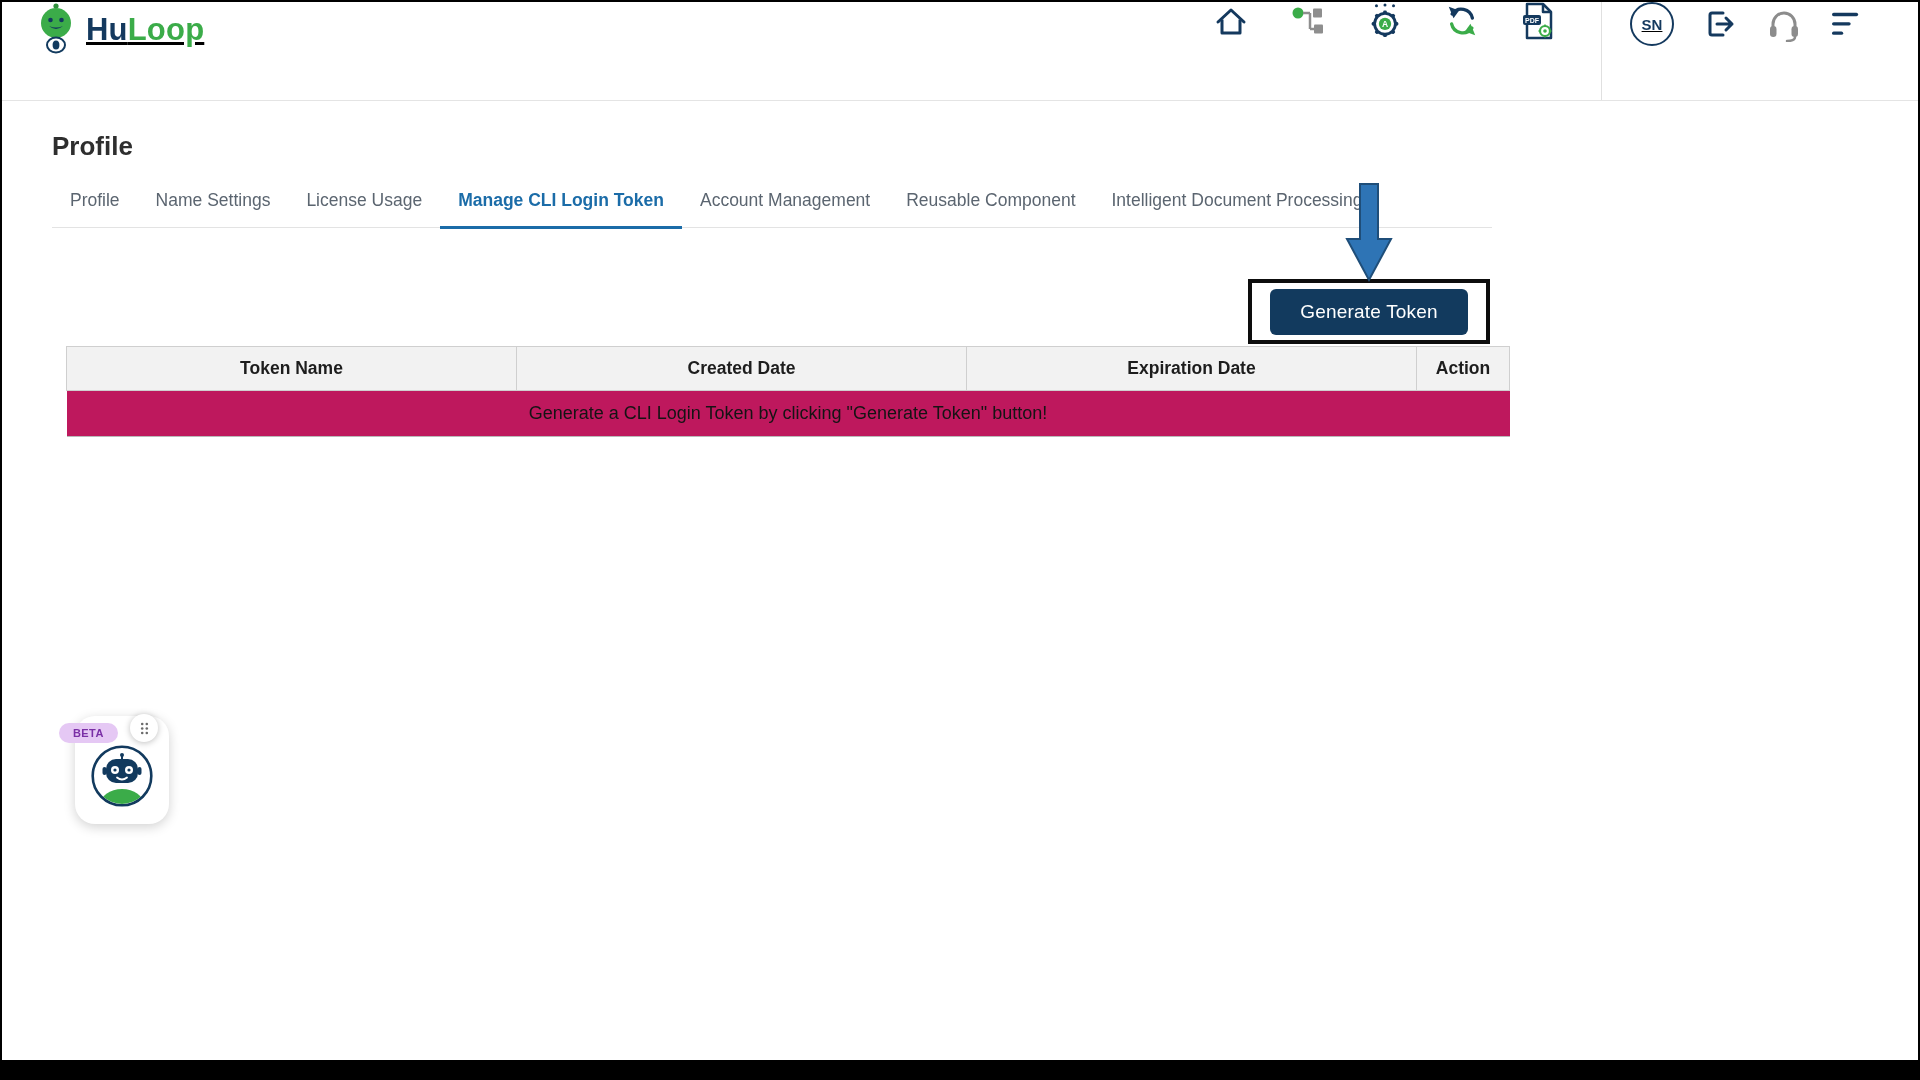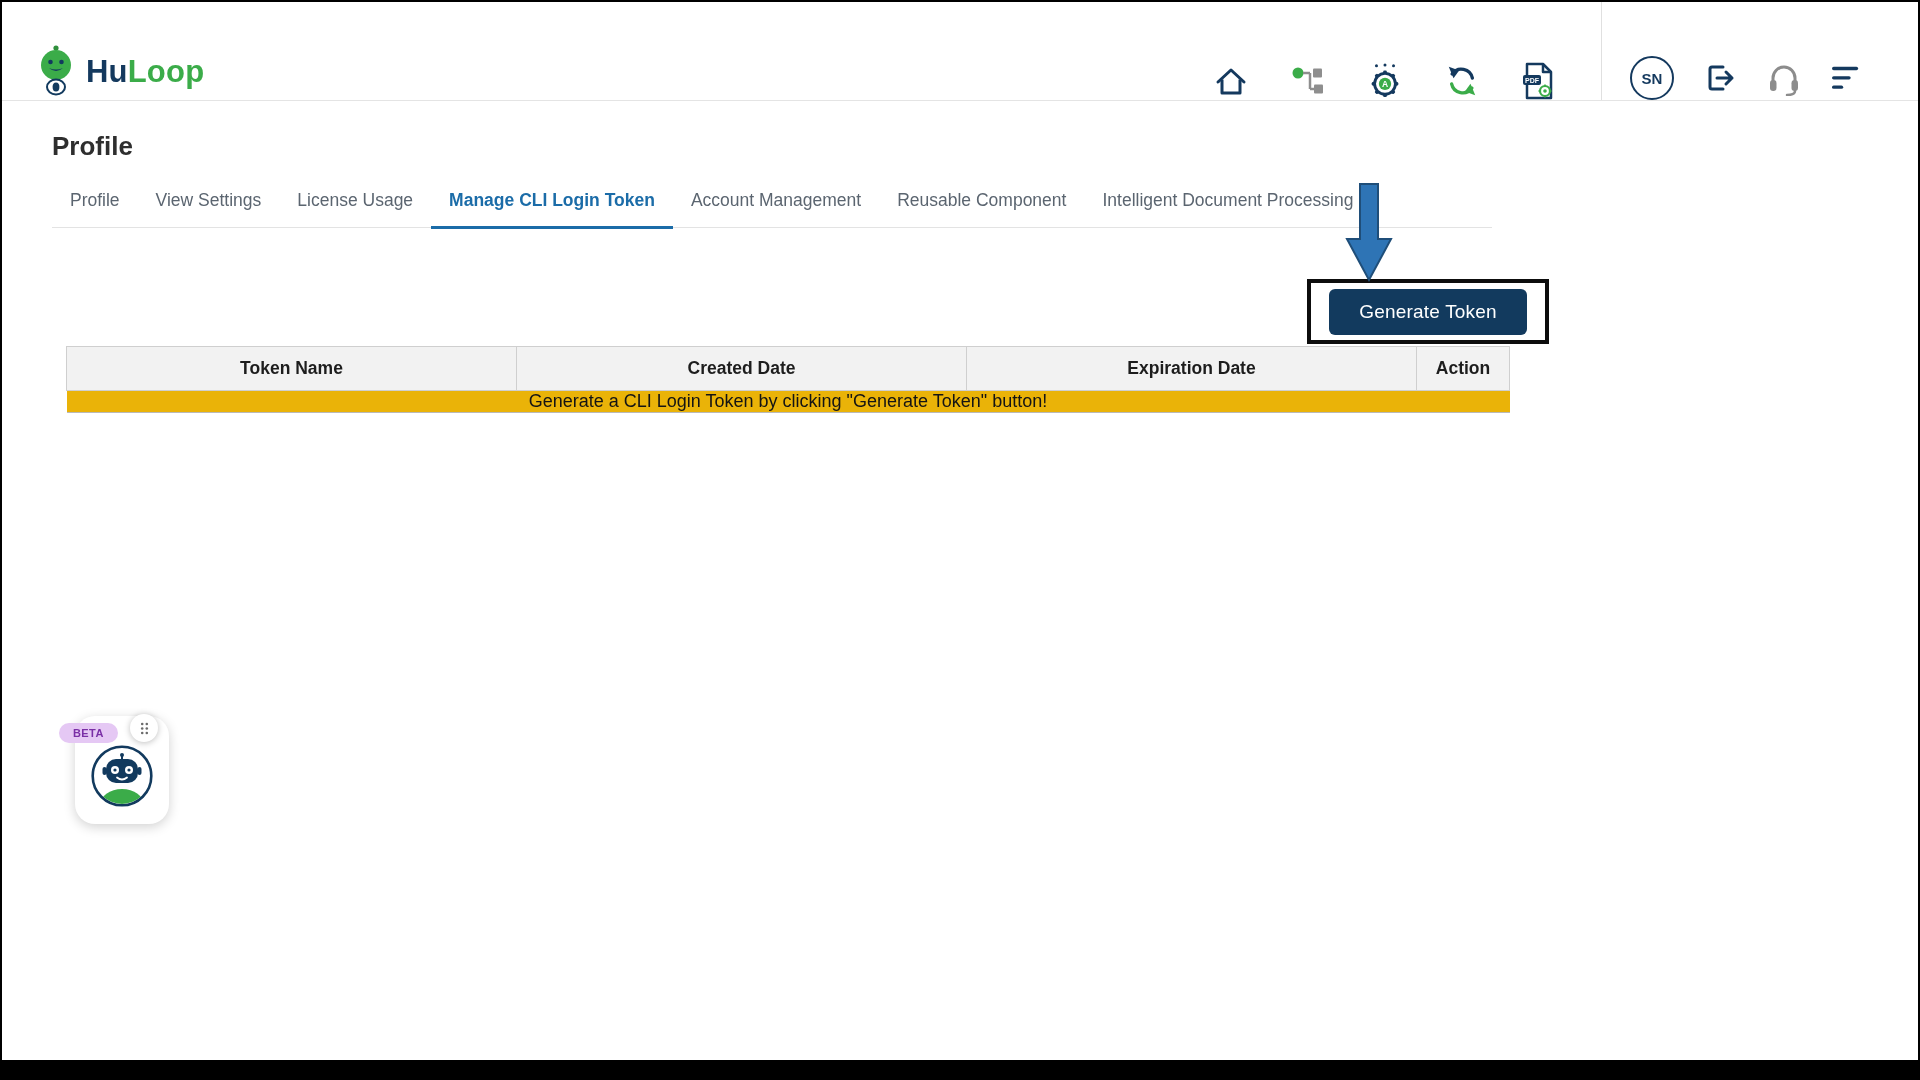--- a/index.html
+++ b/index.html
@@ -7,21 +7,21 @@
   body { font-family:"Liberation Sans", sans-serif; }
   .page {
     position:relative; width:1920px; height:1080px; margin:0 auto;
     background:#fff; border:2px solid #000; overflow:hidden;
   }
 
   
   .header {
     position:relative; height:99px; background:#fff;
     border-bottom:1px solid #e4e4e4;
-    display:flex; align-items:flex-end;
+    display:flex; align-items:flex-start;text-decoration:underline;
   }
   .brand { display:flex; align-items:center; gap:10px; margin-left:34px; }
   .brand-text { font-size:31px; font-weight:800; letter-spacing:.2px; }
   .brand-hu { color:#14395E; }
   .brand-loop { color:#3BAC49; }
 
   .nav-icons { display:flex; align-items:center; gap:42px; margin-left:auto; margin-right:46px; }
   .icon-btn { display:flex; align-items:center; justify-content:center; cursor:pointer; background:none; border:none; padding:0; }
 
   .header-divider { width:1px; align-self:stretch; background:#e0e0e0; }
@@ -46,41 +46,41 @@
     padding:9px 18px 15px; font-size:17.5px; color:#5b6570; cursor:pointer; white-space:nowrap;
   }
   .tab.active {
     color:#1B6CA8; font-weight:600;
     border-bottom:3px solid #1B6CA8; margin-bottom:-2px;
   }
 
   .annotation-arrow { position:absolute; left:1341px; top:82px; z-index:6; }
 
   .btn-highlight {
-    position:absolute; left:1305px; top:178px; width:242px; height:65px;
+    position:absolute; left:1246px; top:178px; width:242px; height:65px;
     border:4px solid #0d0d0d; background:#fff;
     display:flex; align-items:center; justify-content:center; z-index:5;
   }
   .generate-btn {
     background:#123A5E; color:#fff; border:none; border-radius:6px;
     font-size:19px; font-family:inherit; padding:12px 30px; cursor:pointer; letter-spacing:.2px;
   }
 
   .token-table {
     position:absolute; left:64px; top:245px; width:1427px;
     border-collapse:collapse; table-layout:fixed;
   }
   .token-table th {
     background:#f2f2f2; border:1px solid #cfcfcf;
     font-size:17.5px; font-weight:700; color:#1d1d1d;
     padding:11px 11px; text-align:center;
   }
   .token-table td {
     border-bottom:1px solid #b9b9b9; text-align:center;
-    font-size:18px; color:#141414; padding:0 8px; background:#eab308;
+    font-size:18px; color:#141414; padding:12px 8px; background:#be185d;
   }
   .col-w { width:450px; }
   .col-action { width:93px; }
 
   
   .chat-widget { position:absolute; left:55px; top:600px; width:135px; height:135px; }
   .widget-card {
     position:absolute; left:18px; top:15px; width:94px; height:108px;
     background:#fff; border-radius:20px; box-shadow:0 3px 12px rgba(0,0,0,.18);
   }
@@ -205,21 +205,21 @@
       </button>
     </div>
   </header>
 
   <main class="main">
 
     <h1 class="page-title">Profile</h1>
 
     <nav class="tabs">
       <div class="tab">Profile</div>
-      <div class="tab">View Settings</div>
+      <div class="tab">Name Settings</div>
       <div class="tab">License Usage</div>
       <div class="tab active">Manage CLI Login Token</div>
       <div class="tab">Account Management</div>
       <div class="tab">Reusable Component</div>
       <div class="tab">Intelligent Document Processing</div>
     </nav>
 
     <div class="annotation-arrow">
       <svg viewBox="0 0 52 100" width="52" height="100">
         <polygon points="17,1 35,1 35,56 48,56 26,97 4,56 17,56" fill="#2E74B5" stroke="#1F4E79" stroke-width="2"></polygon>

